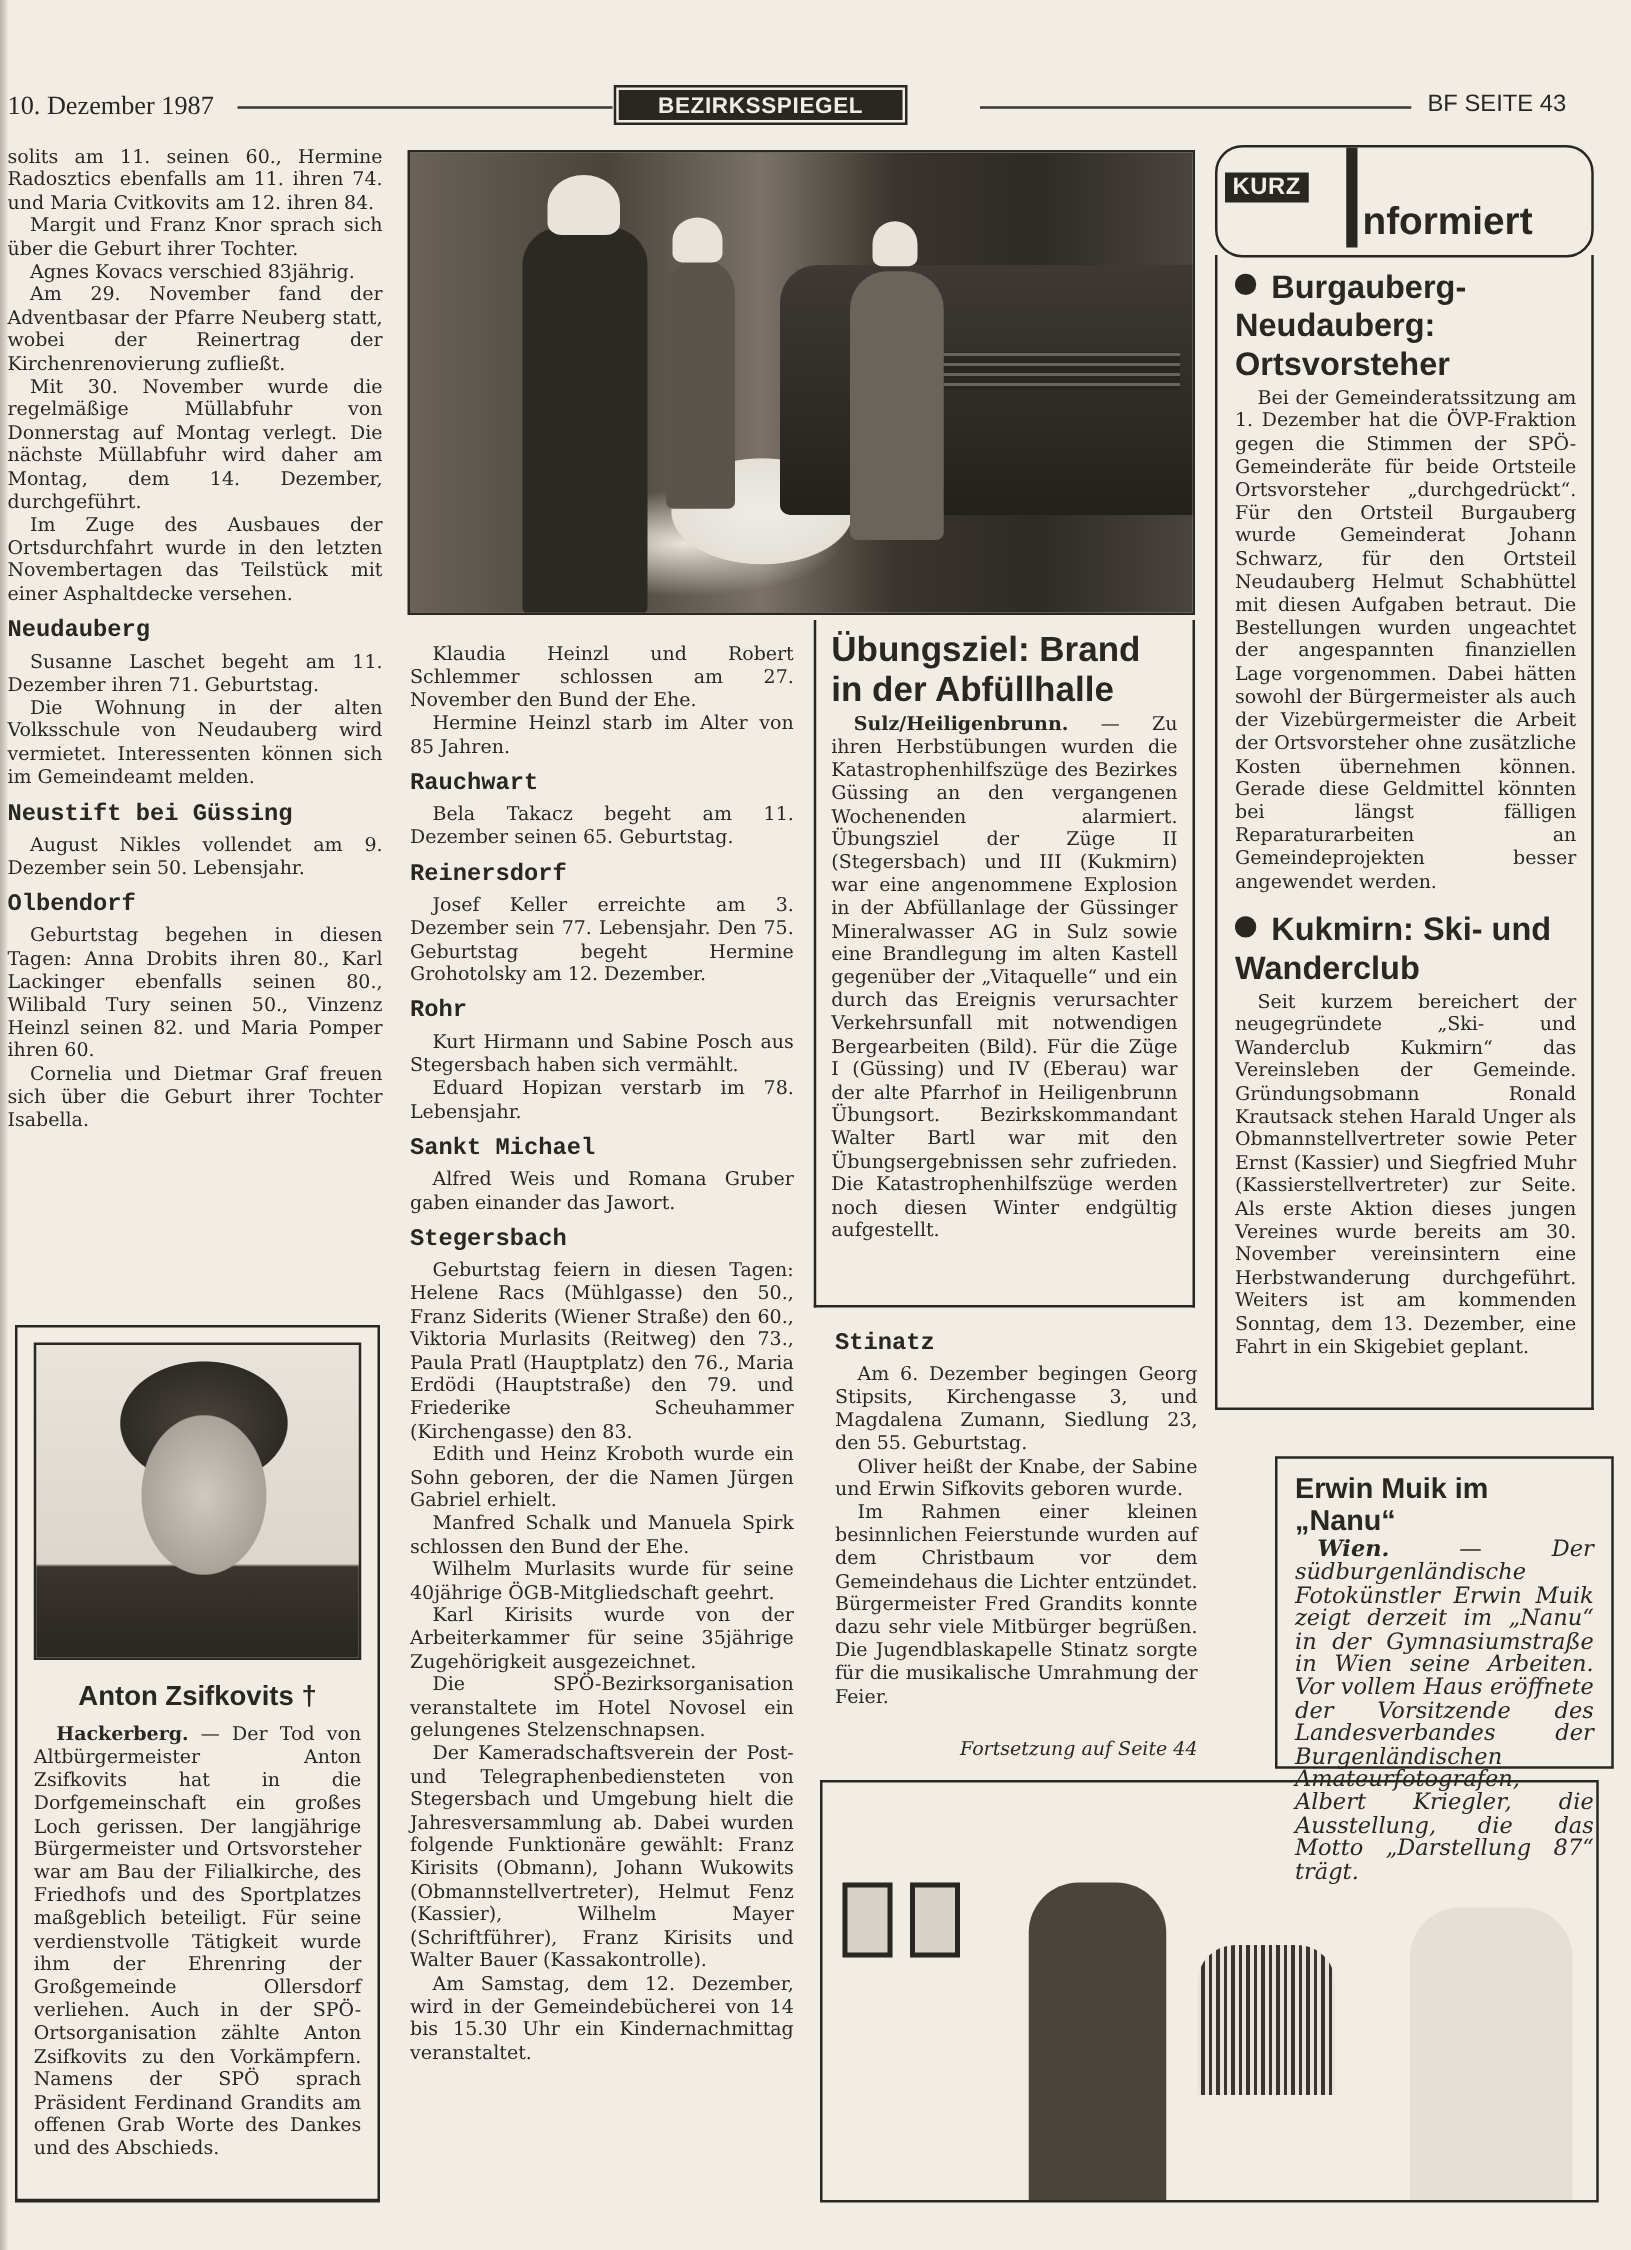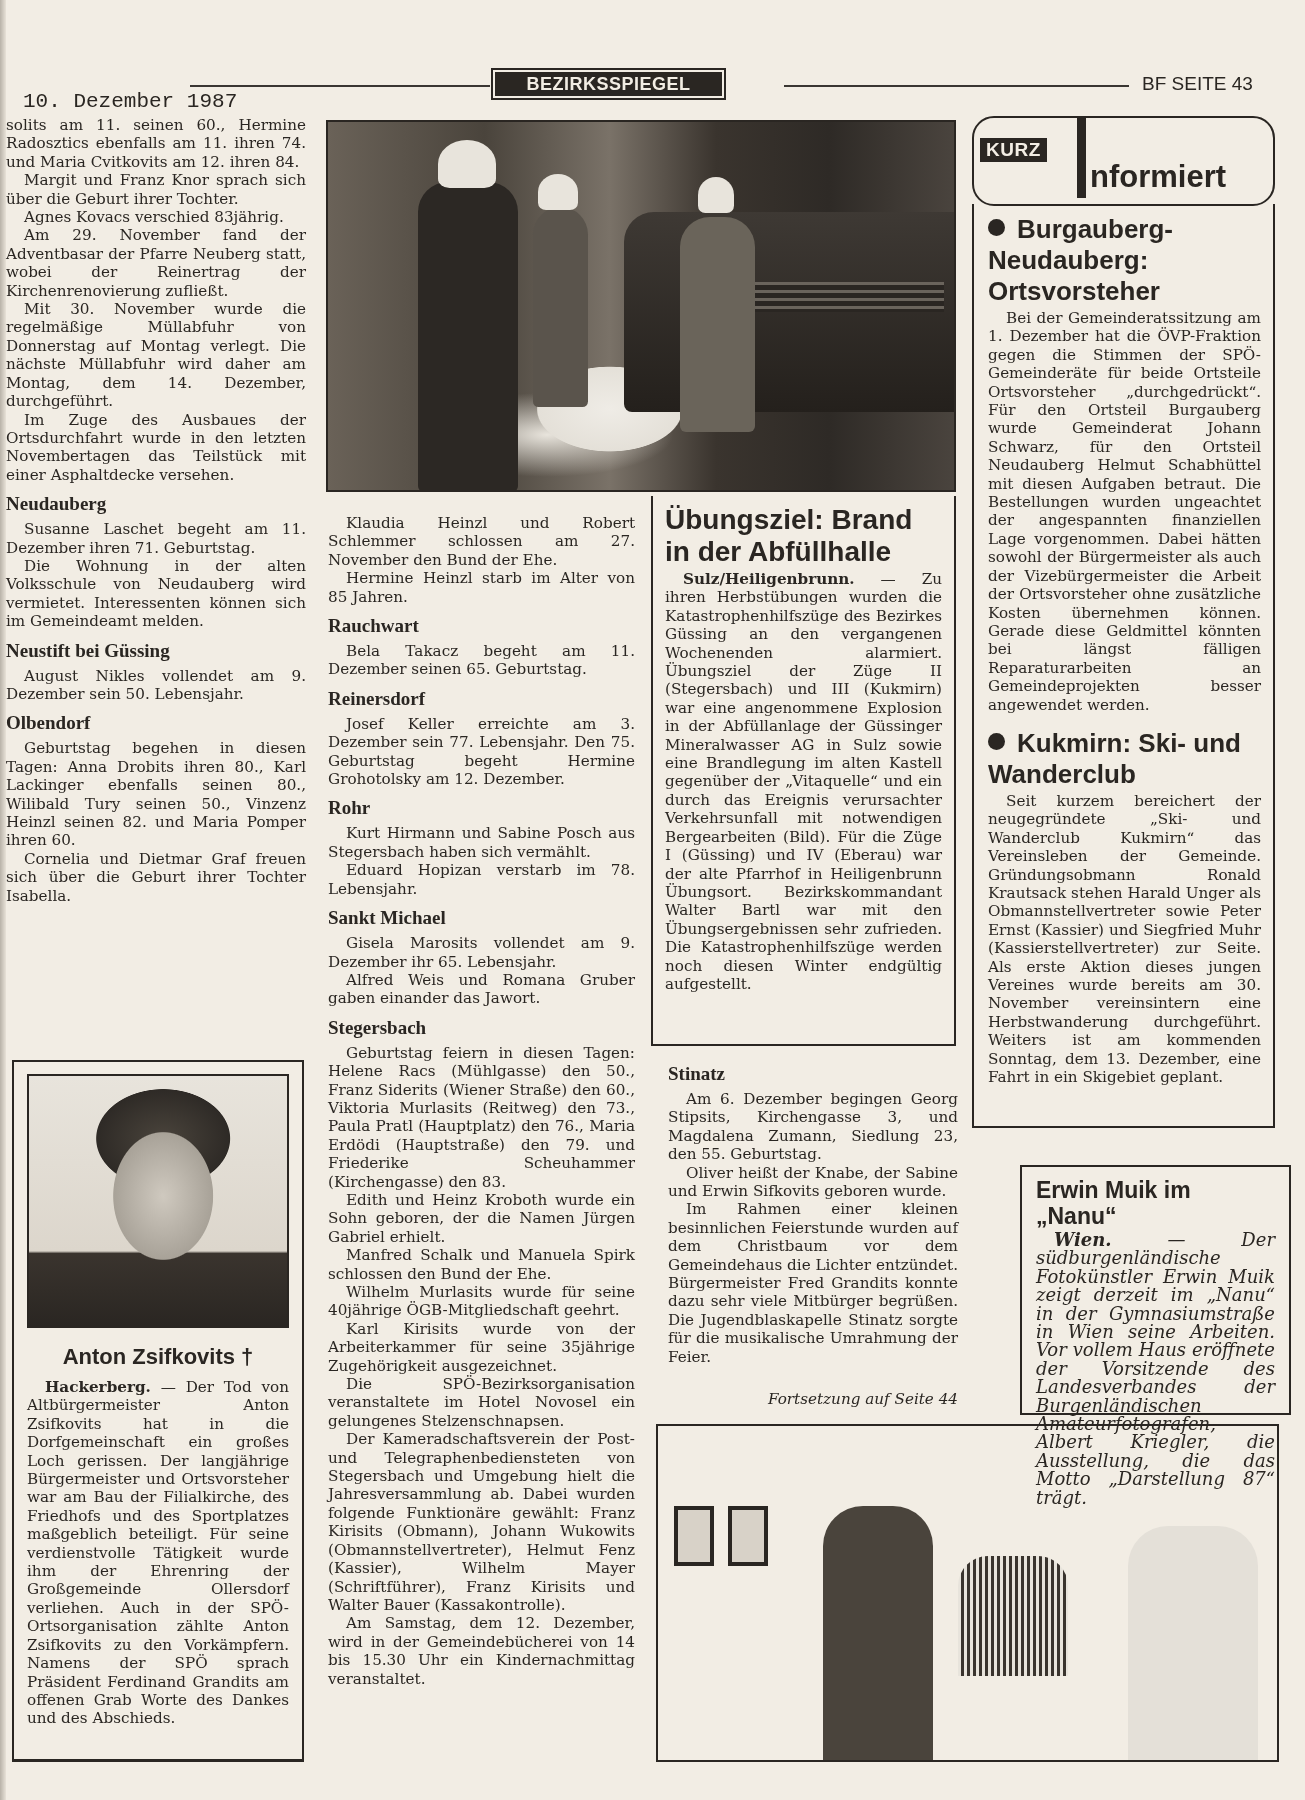--- a/index.html
+++ b/index.html
@@ -1,35 +1,35 @@
 <!DOCTYPE html>
 <html><head>
 <meta charset="utf-8">
 <style>
   * { box-sizing: border-box; margin: 0; padding: 0; }
   html, body { width: 1305px; height: 1800px; background: #f2ede4; overflow: hidden; }
   body { position: relative; color: #2a2622; font-family: "DejaVu Serif", "Liberation Serif", serif; }
   .page-edge { position: absolute; left: 0; top: 0; width: 6px; height: 1800px; background: linear-gradient(to right, #b8b2a8, #e8e2d8); }
   
   .header { position: absolute; left: 0; top: 66px; width: 1305px; height: 40px; }
-  .date { position: absolute; left: 6px; top: 24px; font-family: Liberation Mono, monospace; font-size: 21px; color: #2a2622; padding-left: 17px; }
+  .date { position: absolute; left: 6px; top: 6px; font-family: Liberation Serif, serif; font-size: 21px; color: #2a2622; }
   .rule { position: absolute; height: 2px; background: #3a3632; top: 19px; }
   .rule.r1 { left: 190px; width: 300px; }
   .rule.r2 { left: 784px; width: 345px; }
   .masthead { position: absolute; left: 491px; top: 2px; width: 235px; height: 32px; border: 2px solid #2a2622; padding: 2px; }
   .masthead-inner { background: #2a2622; color: #f2ede4; width: 100%; height: 100%; display: flex; align-items: center; justify-content: center; font-family: "Liberation Sans", sans-serif; font-weight: bold; font-size: 18px; letter-spacing: 0.5px; }
   .pageno { position: absolute; left: 1142px; top: 7px; font-family: "Liberation Sans", sans-serif; font-size: 19px; }
   
   .col { position: absolute; font-size: 15.2px; line-height: 18.4px; text-align: justify; hyphens: manual; }
   .col p { text-indent: 18px; }
   .col p.noindent { text-indent: 0; }
   .col1 { left: 6px; top: 116px; width: 300px; }
   .col2 { left: 328px; top: 514px; width: 307px; }
   .col3 { left: 668px; top: 1063px; width: 290px; }
-  h3.sect { font-family: Liberation Serif, serif; font-weight: bold; font-size: 19px; line-height: 22px; margin: 9px 0 5px 0; text-align: left; }
+  h3.sect { font-family: Liberation Mono, monospace; font-weight: bold; font-size: 19px; line-height: 22px; margin: 9px 0 5px 0; text-align: left; }
   .lead { font-weight: bold; }
   
   .photo { position: absolute; border: 2px solid #2a2622; overflow: hidden; }
   .photo-fire { left: 326px; top: 120px; width: 630px; height: 372px;
     background:
       radial-gradient(ellipse 120px 70px at 45% 78%, #efece6 0%, #e4e0d8 60%, transparent 61%),
       radial-gradient(ellipse 180px 60px at 35% 85%, #e8e4dc 0%, transparent 70%),
       linear-gradient(to right, #6a6258 0%, #4a443c 25%, #7a7268 45%, #3a342e 62%, #2e2a26 80%, #4a443e 100%);
   }
   .photo-fire .car { position: absolute; right: 0; top: 90px; width: 330px; height: 200px; background: linear-gradient(#3e3934, #24201c); border-radius: 30px 0 0 8px; }
@@ -141,21 +141,20 @@
   <p>Bela Takacz begeht am 11. Dezember seinen 65. Geburtstag.</p>
 
   <h3 class="sect">Reinersdorf</h3>
   <p>Josef Keller erreichte am 3. Dezember sein 77. Lebensjahr. Den 75. Geburtstag begeht Hermine Grohotolsky am 12. Dezember.</p>
 
   <h3 class="sect">Rohr</h3>
   <p>Kurt Hirmann und Sabine Posch aus Stegersbach haben sich vermählt.</p>
   <p>Eduard Hopizan verstarb im 78. Lebensjahr.</p>
 
   <h3 class="sect">Sankt Michael</h3>
-  <p>Gisela Marosits vollendet am 9. Dezember ihr 65. Lebensjahr.</p>
   <p>Alfred Weis und Romana Gruber gaben einander das Jawort.</p>
 
   <h3 class="sect">Stegersbach</h3>
   <p>Geburtstag feiern in diesen Tagen: Helene Racs (Mühlgasse) den 50., Franz Siderits (Wiener Straße) den 60., Viktoria Murlasits (Reitweg) den 73., Paula Pratl (Hauptplatz) den 76., Maria Erdödi (Hauptstraße) den 79. und Friederike Scheuhammer (Kirchengasse) den 83.</p>
   <p>Edith und Heinz Kroboth wurde ein Sohn geboren, der die Namen Jürgen Gabriel erhielt.</p>
   <p>Manfred Schalk und Manuela Spirk schlossen den Bund der Ehe.</p>
   <p>Wilhelm Murlasits wurde für seine 40jährige ÖGB-Mitgliedschaft geehrt.</p>
   <p>Karl Kirisits wurde von der Arbeiterkammer für seine 35jährige Zugehörigkeit ausgezeichnet.</p>
   <p>Die SPÖ-Bezirksorganisation veranstaltete im Hotel Novosel ein gelungenes Stelzenschnapsen.</p>
   <p>Der Kameradschaftsverein der Post- und Telegraphenbediensteten von Stegersbach und Umgebung hielt die Jahresversammlung ab. Dabei wurden folgende Funktionäre gewählt: Franz Kirisits (Obmann), Johann Wukowits (Obmannstellvertreter), Helmut Fenz (Kassier), Wilhelm Mayer (Schriftführer), Franz Kirisits und Walter Bauer (Kassakontrolle).</p>

